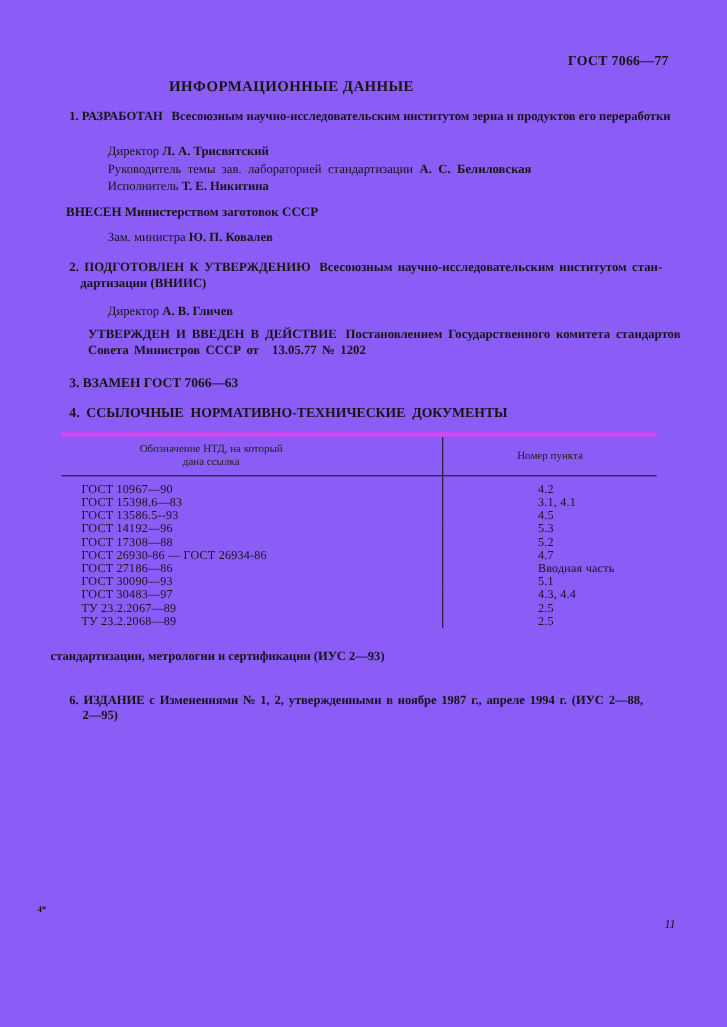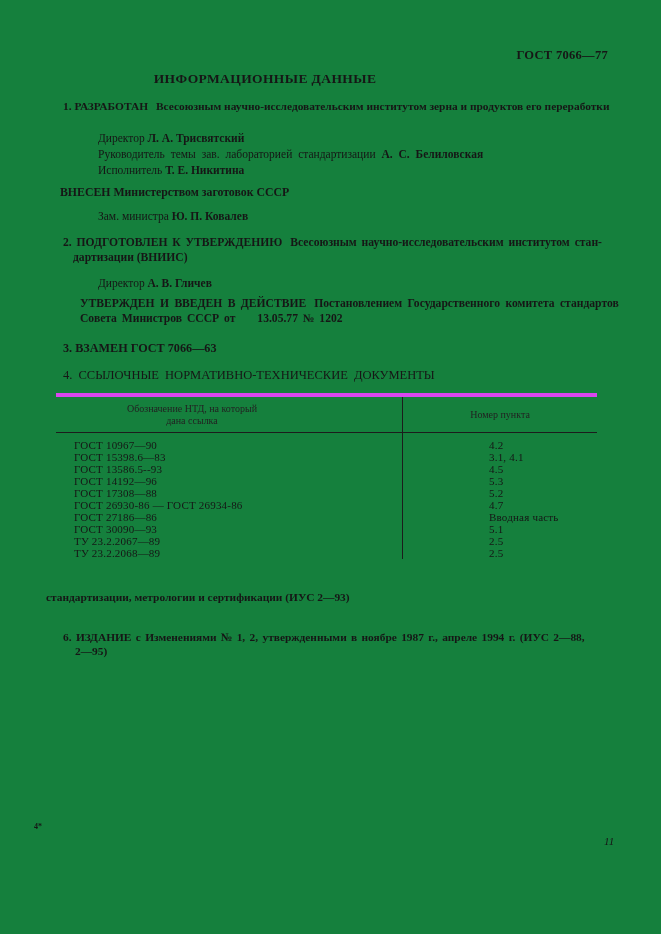--- a/index.html
+++ b/index.html
@@ -1,46 +1,46 @@
 <!DOCTYPE html>
 <html><head>
 <meta charset="utf-8">
 <style>
   html,body { margin:0; padding:0; background:#fff; }
   .page {
-    position:relative; width:661px; height:934px; background:#15803d;
+    position:relative; width:661px; height:934px; background:#8b5cf6;
     font-family:"Liberation Serif","DejaVu Serif",serif;
     color:#161616; overflow:hidden;
   }
   .abs { position:absolute; }
   .b { font-weight:bold; }
   .nw { white-space:nowrap; }
 
   .doc-ref { top:48px; right:53px; font-size:12.5px; font-weight:bold; letter-spacing:.3px; }
   .title { top:71px; left:0; width:530px; text-align:center; font-weight:bold; font-size:13.5px; letter-spacing:.4px; }
 
   .item1 { top:100px; left:63px; font-size:11.4px; font-weight:bold; }
   .gap8 { margin-left:8px; }
-  .gap20 { margin-left:22px; }
+  .gap20 { margin-left:12px; }
 
   .people { top:130px; left:98px; font-size:11.5px; line-height:16px; }
   .ws3 { word-spacing:3px; }
 
   .vnesen { top:185px; left:60px; font-size:11.8px; font-weight:bold; }
   .zam { top:210px; left:98px; font-size:11.5px; }
 
   .item2 { top:236px; left:63px; font-size:11.6px; font-weight:bold; line-height:14.6px; word-spacing:2px; }
   .item2 .line2 { margin-left:10px; word-spacing:normal; }
   .glichev { top:277px; left:98px; font-size:11.5px; }
 
   .utv { top:297px; left:80px; font-size:11.6px; font-weight:bold; line-height:14.6px; word-spacing:2.5px; }
   .utv .line2 { word-spacing:2px; }
 
   .item3 { top:341px; left:63px; font-size:12.2px; font-weight:bold; }
-  .item4 { top:368px; left:63px; font-size:12.5px; font-weight:normal; word-spacing:3px; }
+  .item4 { top:368px; left:63px; font-size:12.5px; font-weight:bold; word-spacing:3px; }
 
   .reftable { top:393px; left:56px; width:541px; border-collapse:collapse; table-layout:fixed;
               border-top:4px solid #d946ef; }
   .reftable td { padding:0; vertical-align:top; }
   .reftable thead td {
     border-bottom:1px solid #1c1c1c; height:35px; vertical-align:middle;
     text-align:center; font-size:10px; line-height:12px; color:#222;
   }
   .reftable .c1 { width:272px; border-right:1px solid #1c1c1c; }
   .reftable thead .c1 { padding-right:74px; }
@@ -156,20 +156,24 @@
         </tr>
       <tr>
           <td class="c1">ГОСТ 27186—86</td>
           <td class="c2">Вводная часть</td>
         </tr>
       <tr>
           <td class="c1">ГОСТ 30090—93</td>
           <td class="c2">5.1</td>
         </tr>
       <tr>
+          <td class="c1">ГОСТ 30483—97</td>
+          <td class="c2">4.3, 4.4</td>
+        </tr>
+      <tr>
           <td class="c1">ТУ 23.2.2067—89</td>
           <td class="c2">2.5</td>
         </tr>
       <tr>
           <td class="c1">ТУ 23.2.2068—89</td>
           <td class="c2">2.5</td>
         </tr>
     </tbody>
   </table>
 

